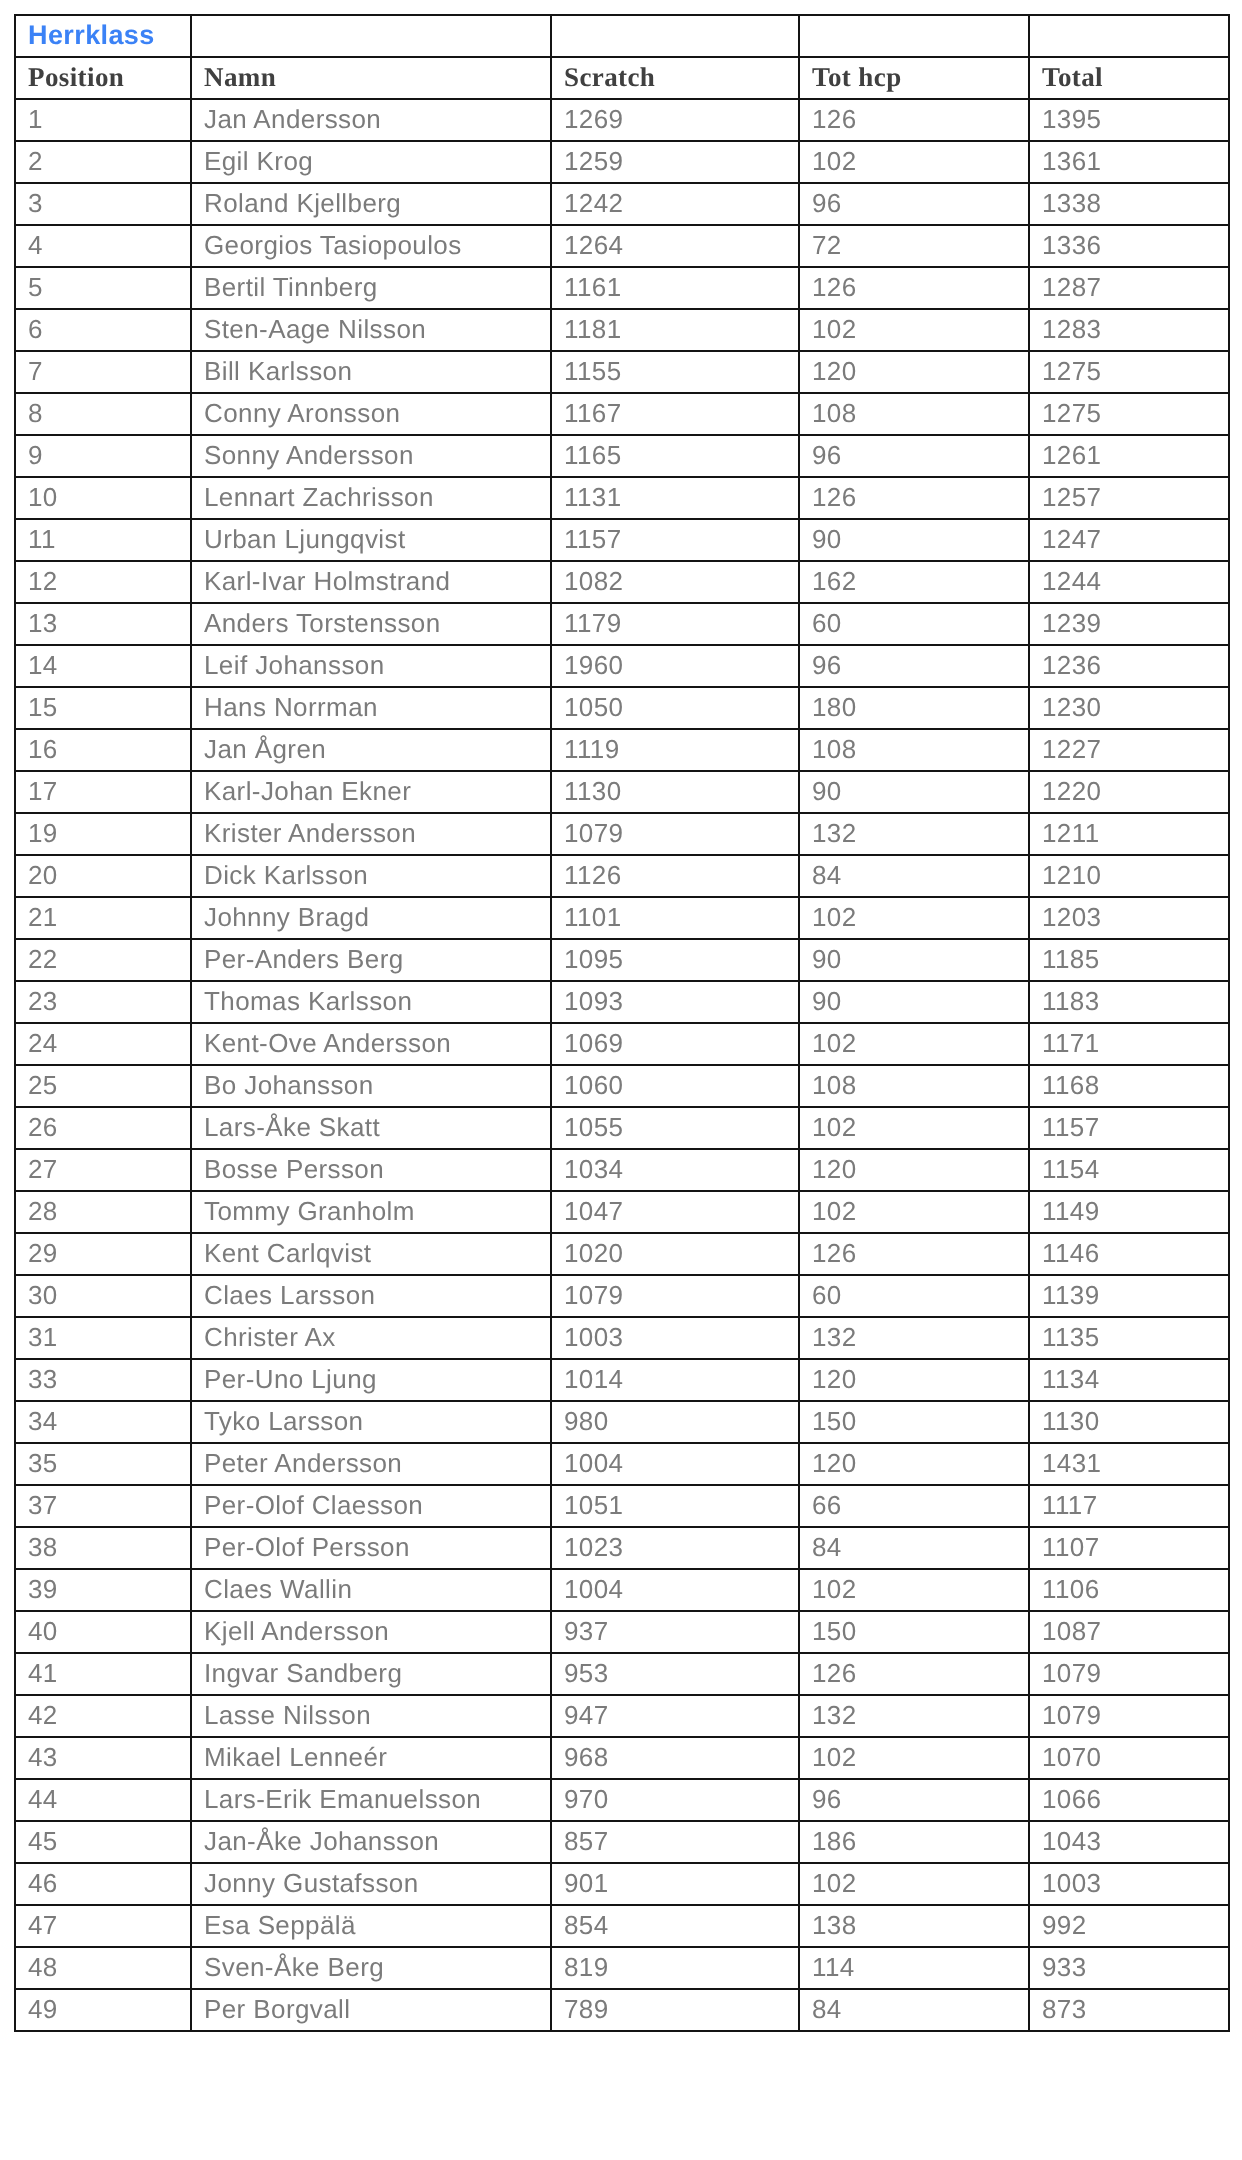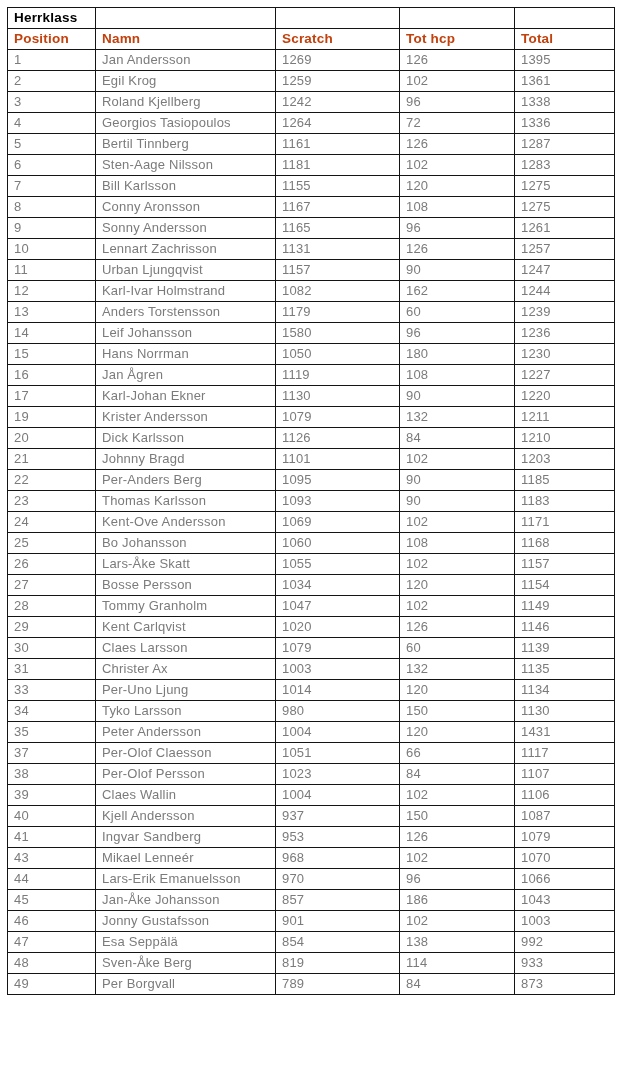--- a/index.html
+++ b/index.html
@@ -36,27 +36,28 @@
     line-height: 16px;
     height: 16px;
     overflow: hidden;
     white-space: nowrap;
     text-align: left;
     font-weight: normal;
     letter-spacing: 0.2px;
   }
   table.results .title-row th {
     font-weight: bold;
-    color: #000000;
+    color: #3b82f6;
     font-size: 13.5px;
   }
   table.results .header-row th {
     font-weight: bold;
-    color: #c2410c;
+    color: #404040;
     font-size: 13.5px;
+    font-family: Liberation Serif, serif;
   }
 </style>
 </head>
 <body>
 
 <div class="page">
   <table class="results">
     <colgroup>
       <col class="c-position">
       <col class="c-name">
@@ -168,21 +169,21 @@
         <tr>
           <td>13</td>
           <td>Anders Torstensson</td>
           <td>1179</td>
           <td>60</td>
           <td>1239</td>
         </tr>
         <tr>
           <td>14</td>
           <td>Leif Johansson</td>
-          <td>1580</td>
+          <td>1960</td>
           <td>96</td>
           <td>1236</td>
         </tr>
         <tr>
           <td>15</td>
           <td>Hans Norrman</td>
           <td>1050</td>
           <td>180</td>
           <td>1230</td>
         </tr>
@@ -338,20 +339,27 @@
           <td>Kjell Andersson</td>
           <td>937</td>
           <td>150</td>
           <td>1087</td>
         </tr>
         <tr>
           <td>41</td>
           <td>Ingvar Sandberg</td>
           <td>953</td>
           <td>126</td>
+          <td>1079</td>
+        </tr>
+        <tr>
+          <td>42</td>
+          <td>Lasse Nilsson</td>
+          <td>947</td>
+          <td>132</td>
           <td>1079</td>
         </tr>
         <tr>
           <td>43</td>
           <td>Mikael Lenneér</td>
           <td>968</td>
           <td>102</td>
           <td>1070</td>
         </tr>
         <tr>

